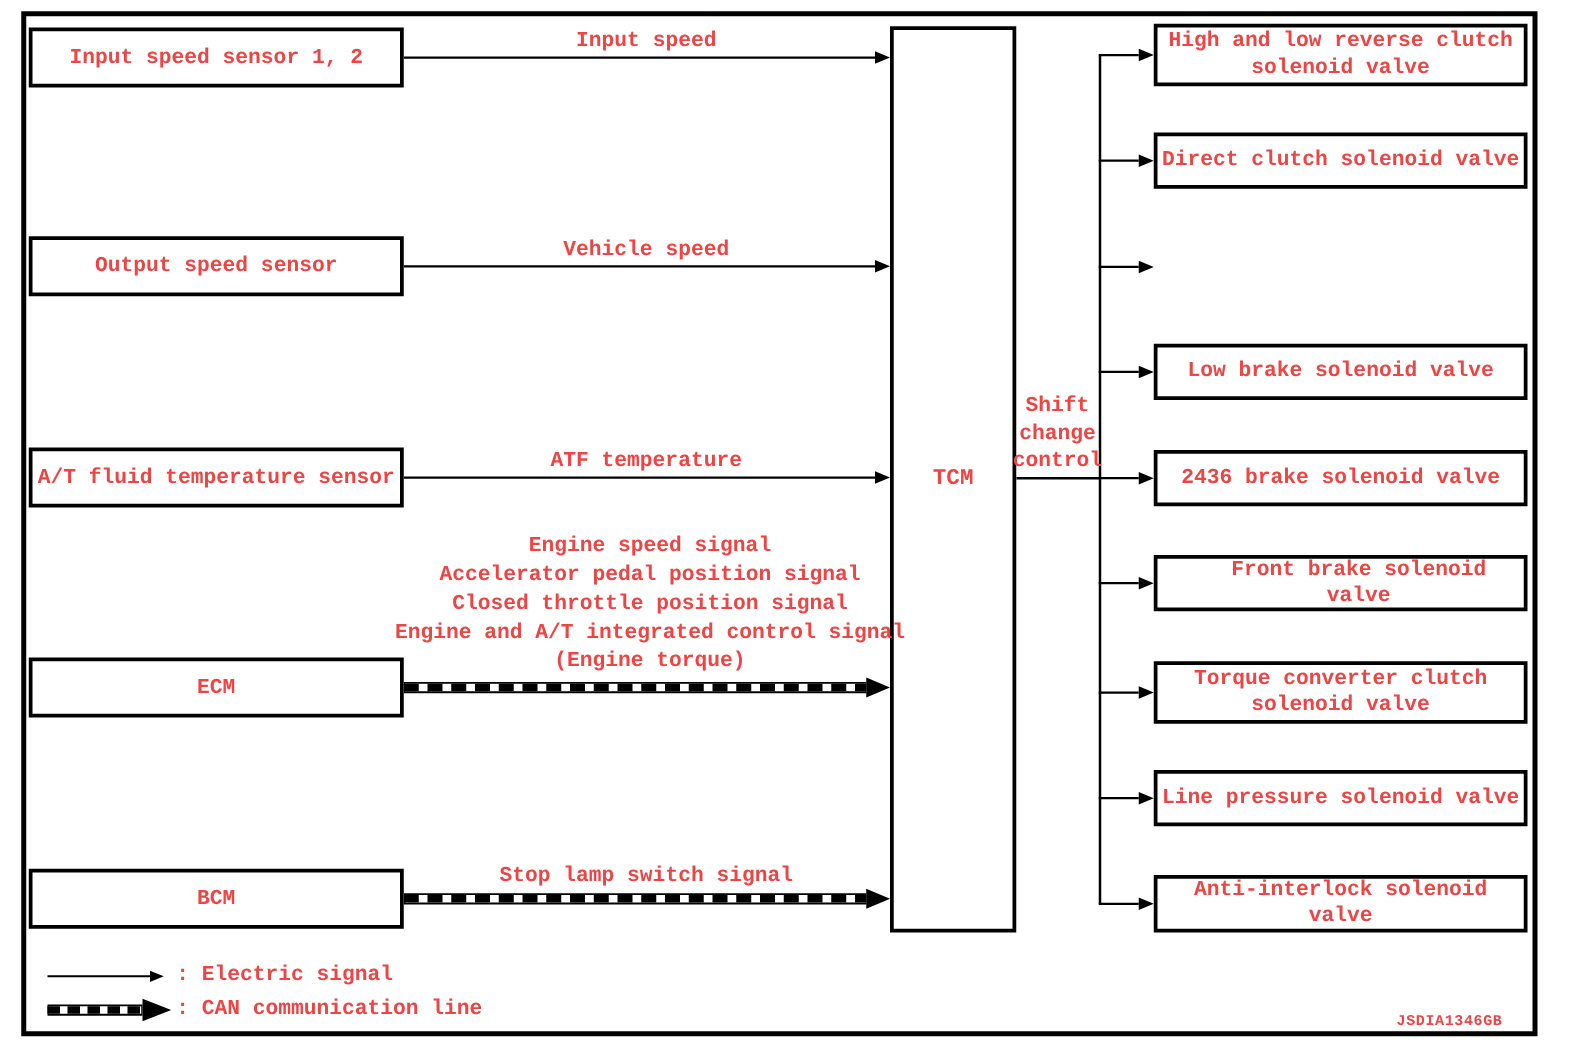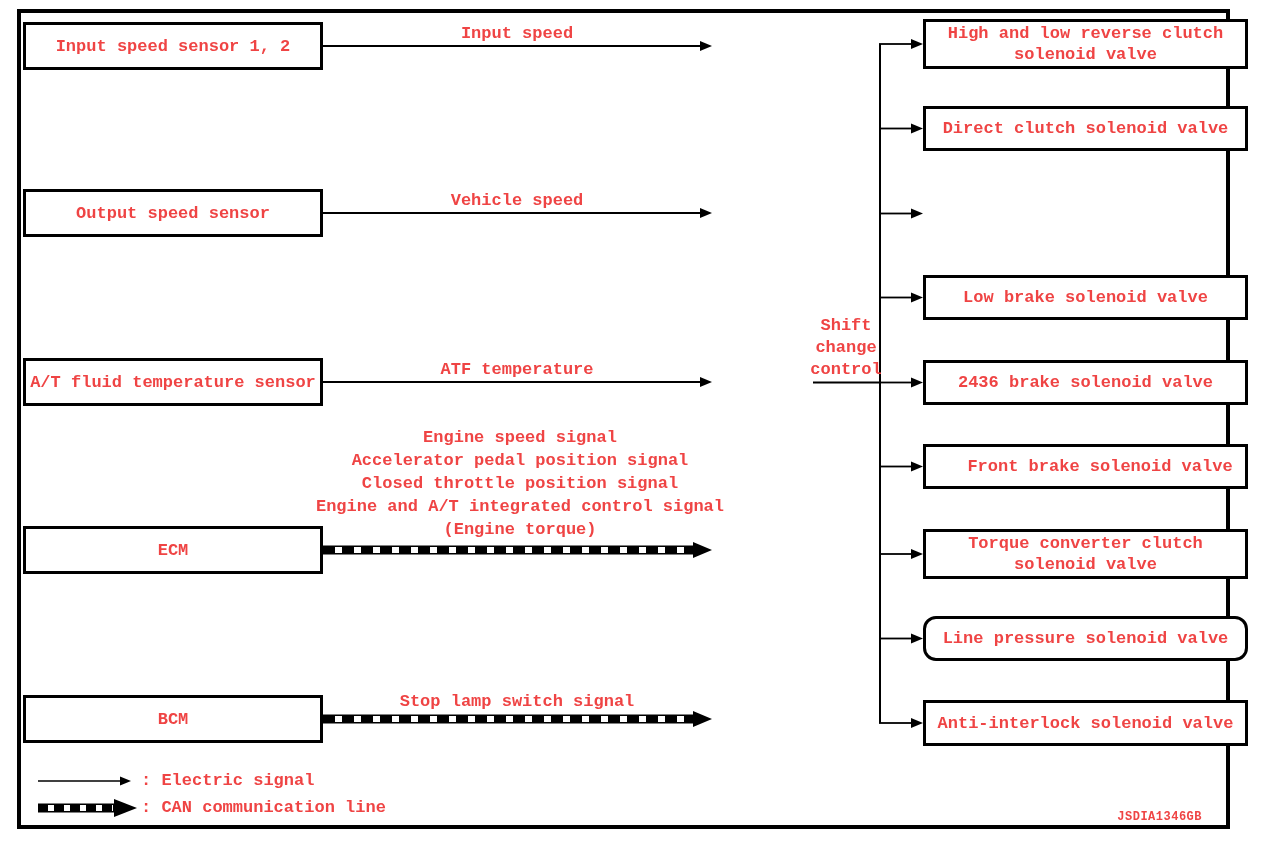--- a/index.html
+++ b/index.html
@@ -15,29 +15,29 @@
   #frame{
     position:absolute;left:17px;top:9px;width:1213px;height:820px;
     border:4px solid #000;box-sizing:border-box;
   }
   .box{
     position:absolute;box-sizing:border-box;border:3px solid #000;
     background:#fff;display:flex;align-items:center;justify-content:center;
     text-align:center;font-size:17px;line-height:21px;padding:0 2px;
   }
   .lbox{left:23px;width:300px;height:48px;}
-  .rbox{left:923px;width:325px;text-align:center;}
+  .rbox{left:923px;width:299px;text-align:center;}
   .r1{top:19px;height:50px;}
   .r2{top:106px;height:45px;}
   .r3{top:191px;height:45px;}
   .r4{top:275px;height:45px;}
   .r5{top:360px;height:45px;}
   .r6{top:444px;height:45px;padding-left:31px;}
   .r7{top:529px;height:50px;}
-  .r8{top:616px;height:45px;border-radius:13px;}
+  .r8{top:616px;height:45px;}
   .r9{top:700px;height:46px;}
   #tcm{left:712px;top:21px;width:101px;height:725px;font-size:18px;}
   .siglabel{
     position:absolute;transform:translateX(-50%);
     font-size:17px;white-space:nowrap;
   }
   #ecm-signals{
     position:absolute;left:520px;top:426px;transform:translateX(-50%);
     text-align:center;font-size:17px;line-height:23px;white-space:nowrap;
   }
@@ -150,20 +150,23 @@
   <div class="box lbox" style="top:358px">
     <span>A/T fluid temperature sensor</span>
   </div>
   <div class="box lbox" style="top:526px">
     <span>ECM</span>
   </div>
   <div class="box lbox" style="top:695px">
     <span>BCM</span>
   </div>
 
+  <div class="box" id="tcm">
+    <span>TCM</span>
+  </div>
 
   <div class="siglabel" style="left:517px;top:24px">Input speed</div>
   <div class="siglabel" style="left:517px;top:191px">Vehicle speed</div>
   <div class="siglabel" style="left:517px;top:360px">ATF temperature</div>
   <div class="siglabel" style="left:517px;top:692px">Stop lamp switch signal</div>
 
   <div id="ecm-signals">
     <div>Engine speed signal</div>
     <div>Accelerator pedal position signal</div>
     <div>Closed throttle position signal</div>

